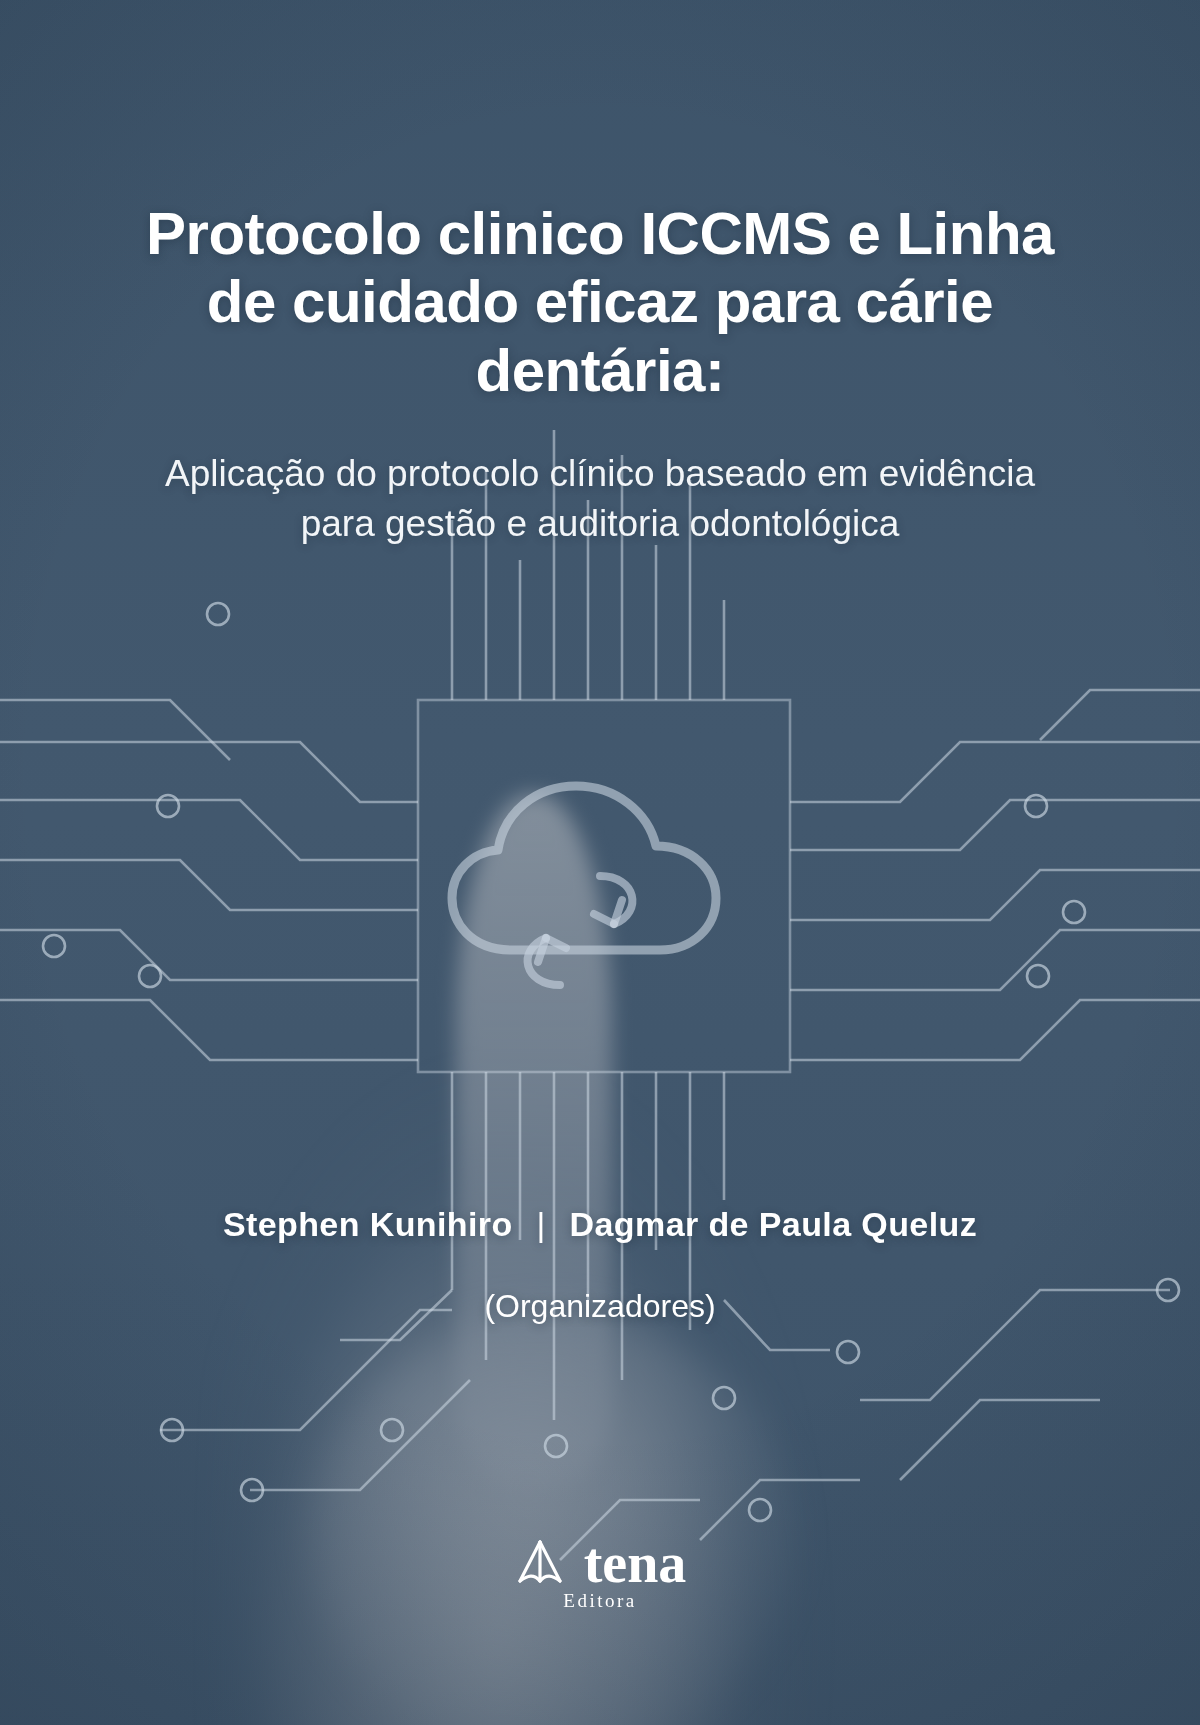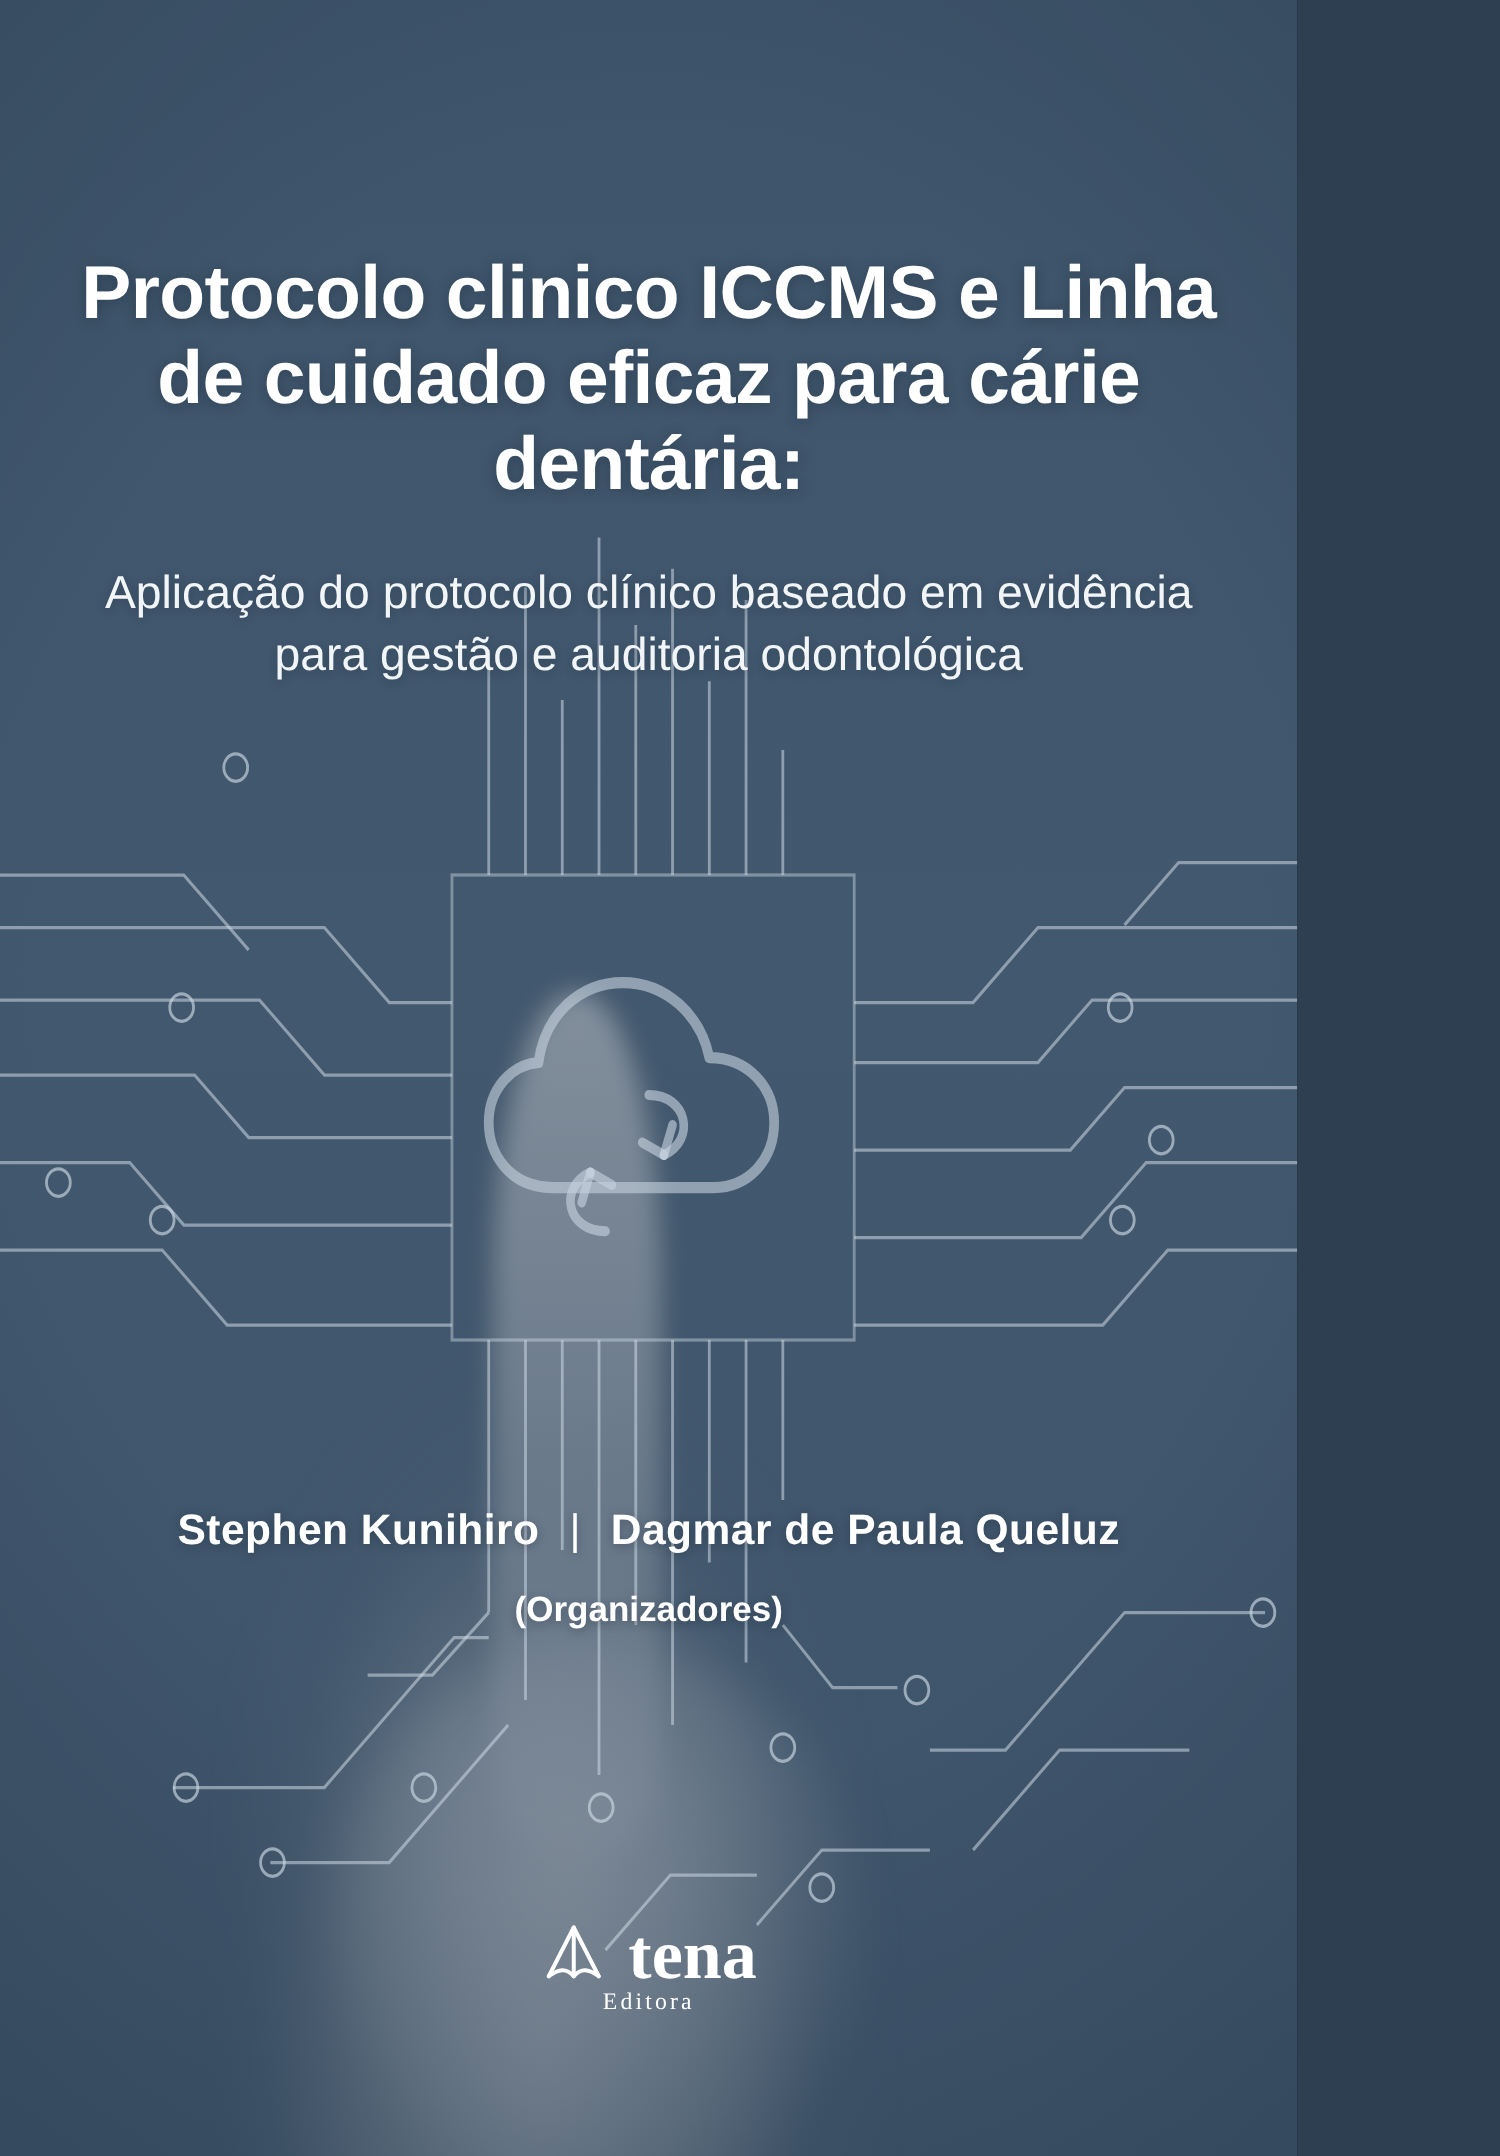--- a/index.html
+++ b/index.html
@@ -7,24 +7,24 @@
     margin: 0;
     padding: 0;
     background: #2d3f50;
   }
   body {
     font-family: "Liberation Sans", sans-serif;
   }
 
   .cover {
     position: relative;
-    width: 1038px;
+    width: 1200px;
     height: 1725px;
     overflow: hidden;
-    background: #0f172a;
+    background: #b91c1c;
   }
   .photo-grad {
     position: absolute;
     inset: 0;
     background: linear-gradient(175deg, #4d6379 0%, #46soon 40%, #3c5268 100%);
     background-color: #465c72;
   }
 
   
   .hand {
@@ -120,24 +120,24 @@
     font-weight: 700;
     letter-spacing: 0.4px;
     text-shadow: 0 2px 8px rgba(20,35,50,0.35);
   }
   .authors .sep {
     display: inline-block;
     padding: 0 14px;
     font-weight: 400;
   }
   .role {
-    margin-top: 28px;
-    color: #ffffff;
-    font-size: 28px;
-    font-weight: 700;
+    margin-top: 44px;
+    color: #ffffff;
+    font-size: 32px;
+    font-weight: 400;
     text-shadow: 0 2px 8px rgba(20,35,50,0.35);
   }
 
   
   .publisher {
     position: absolute;
     left: 0;
     right: 0;
     top: 1530px;
     text-align: center;

